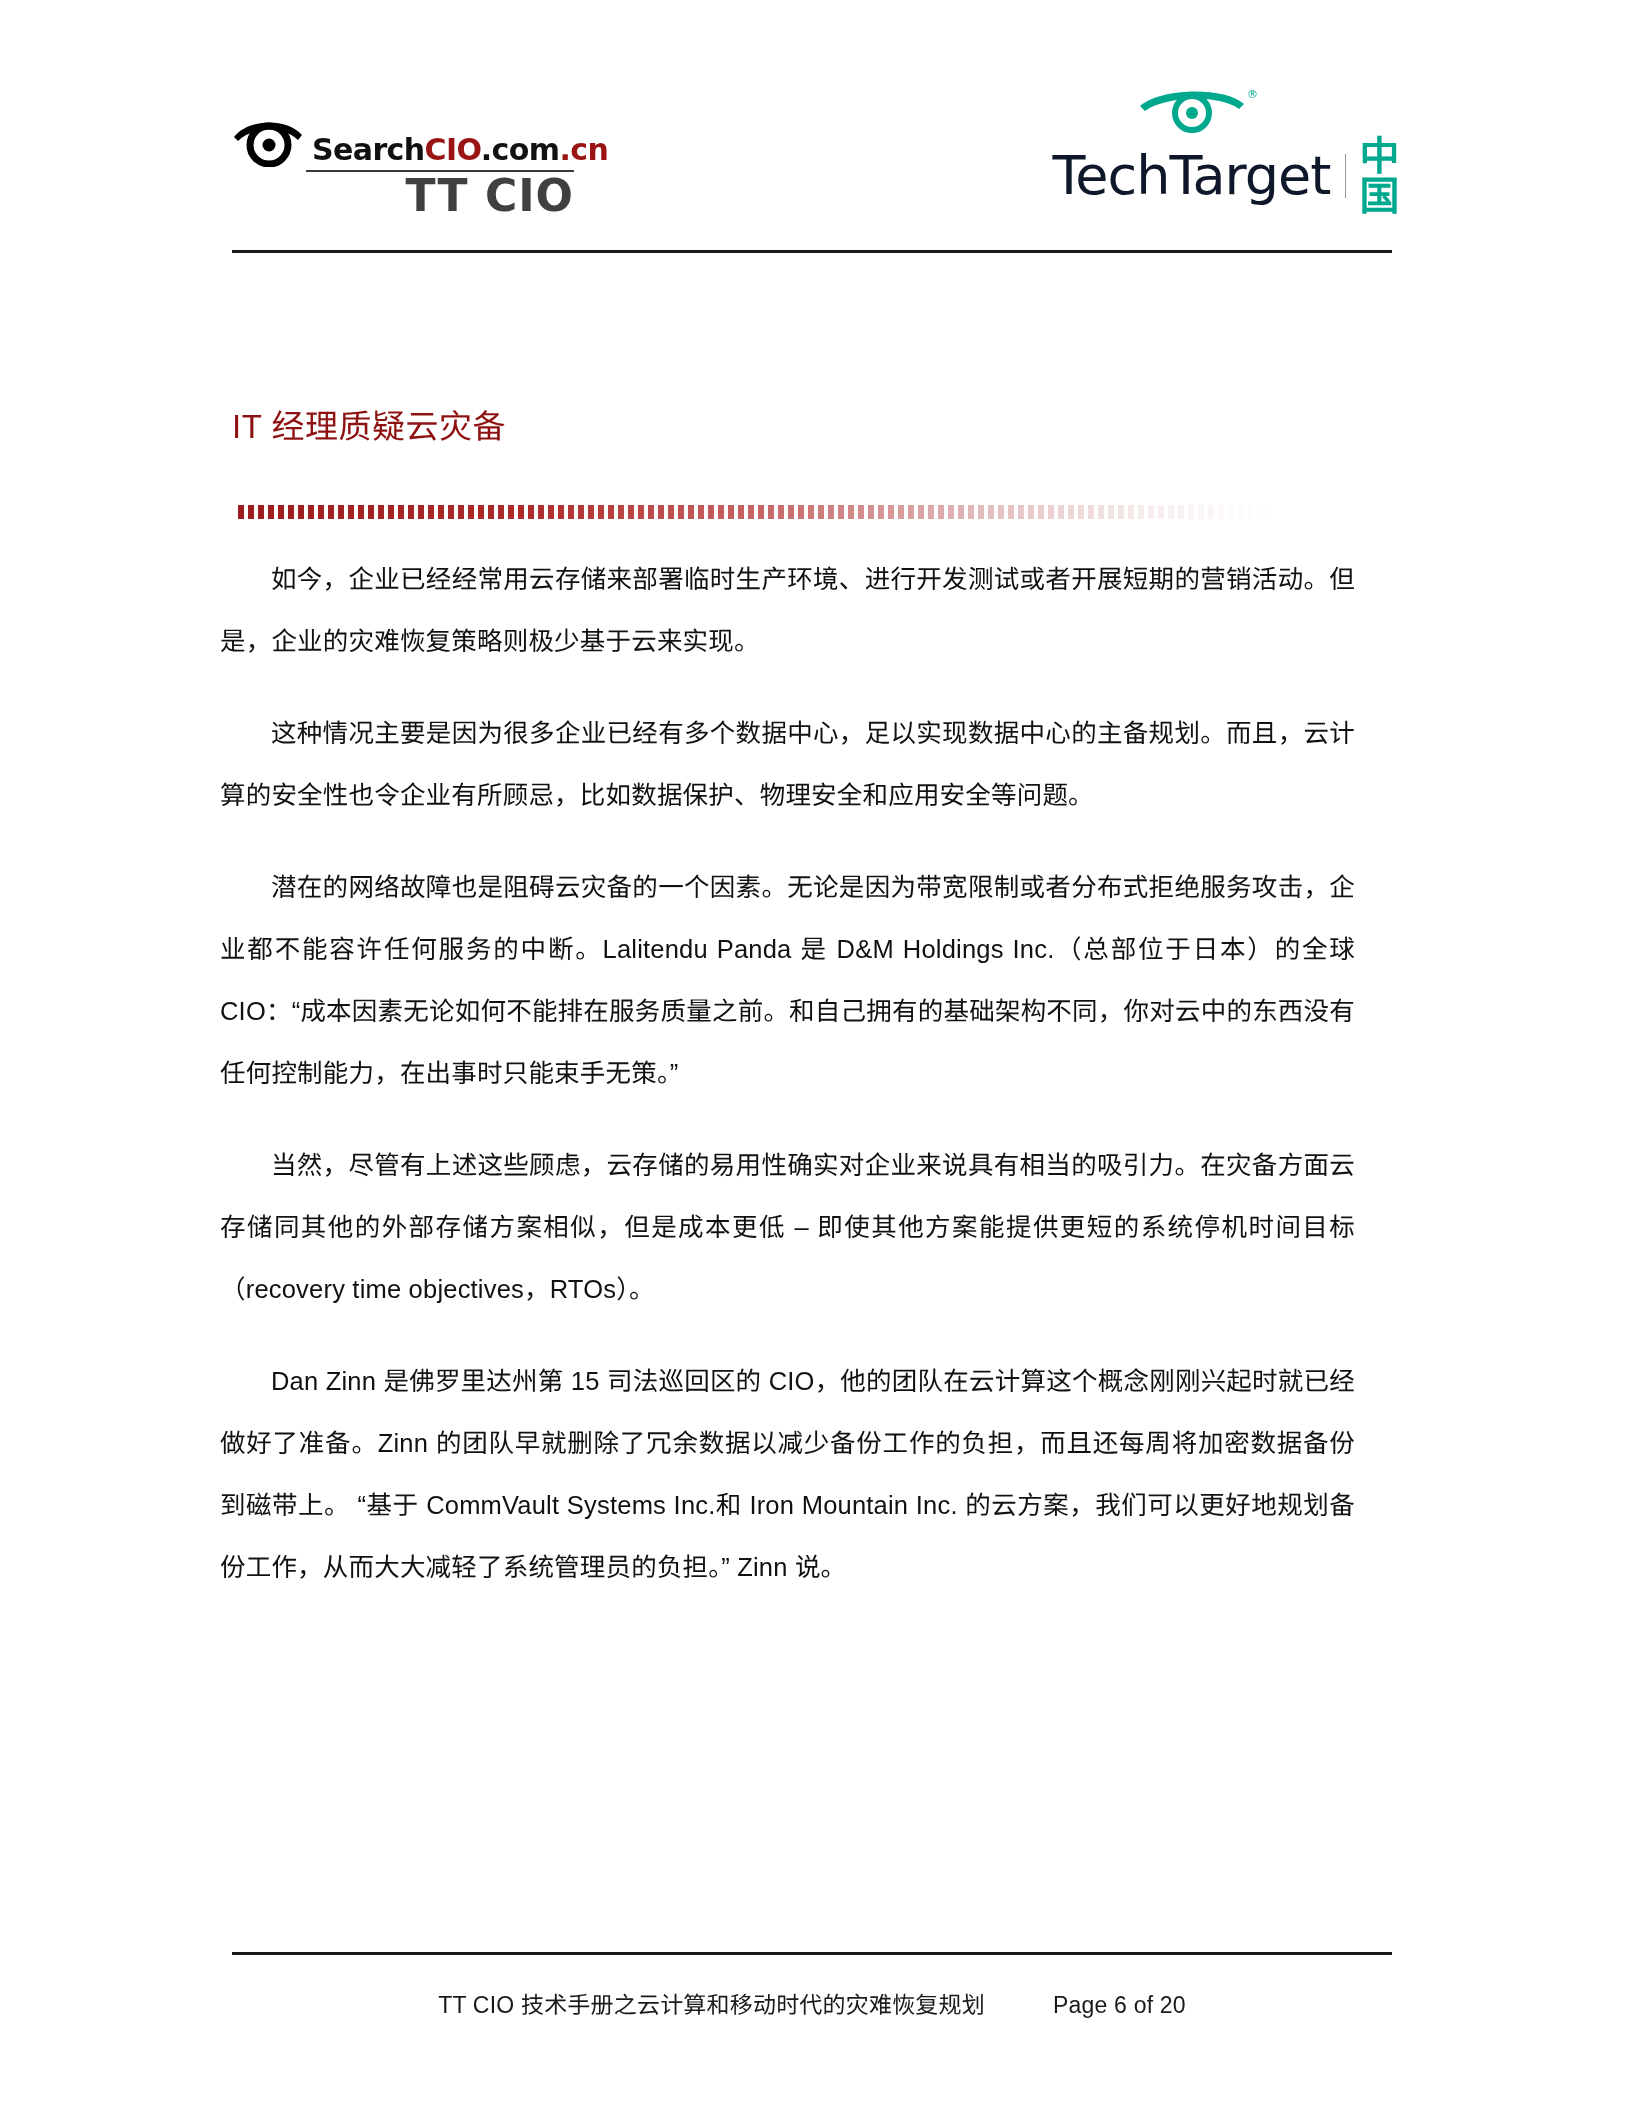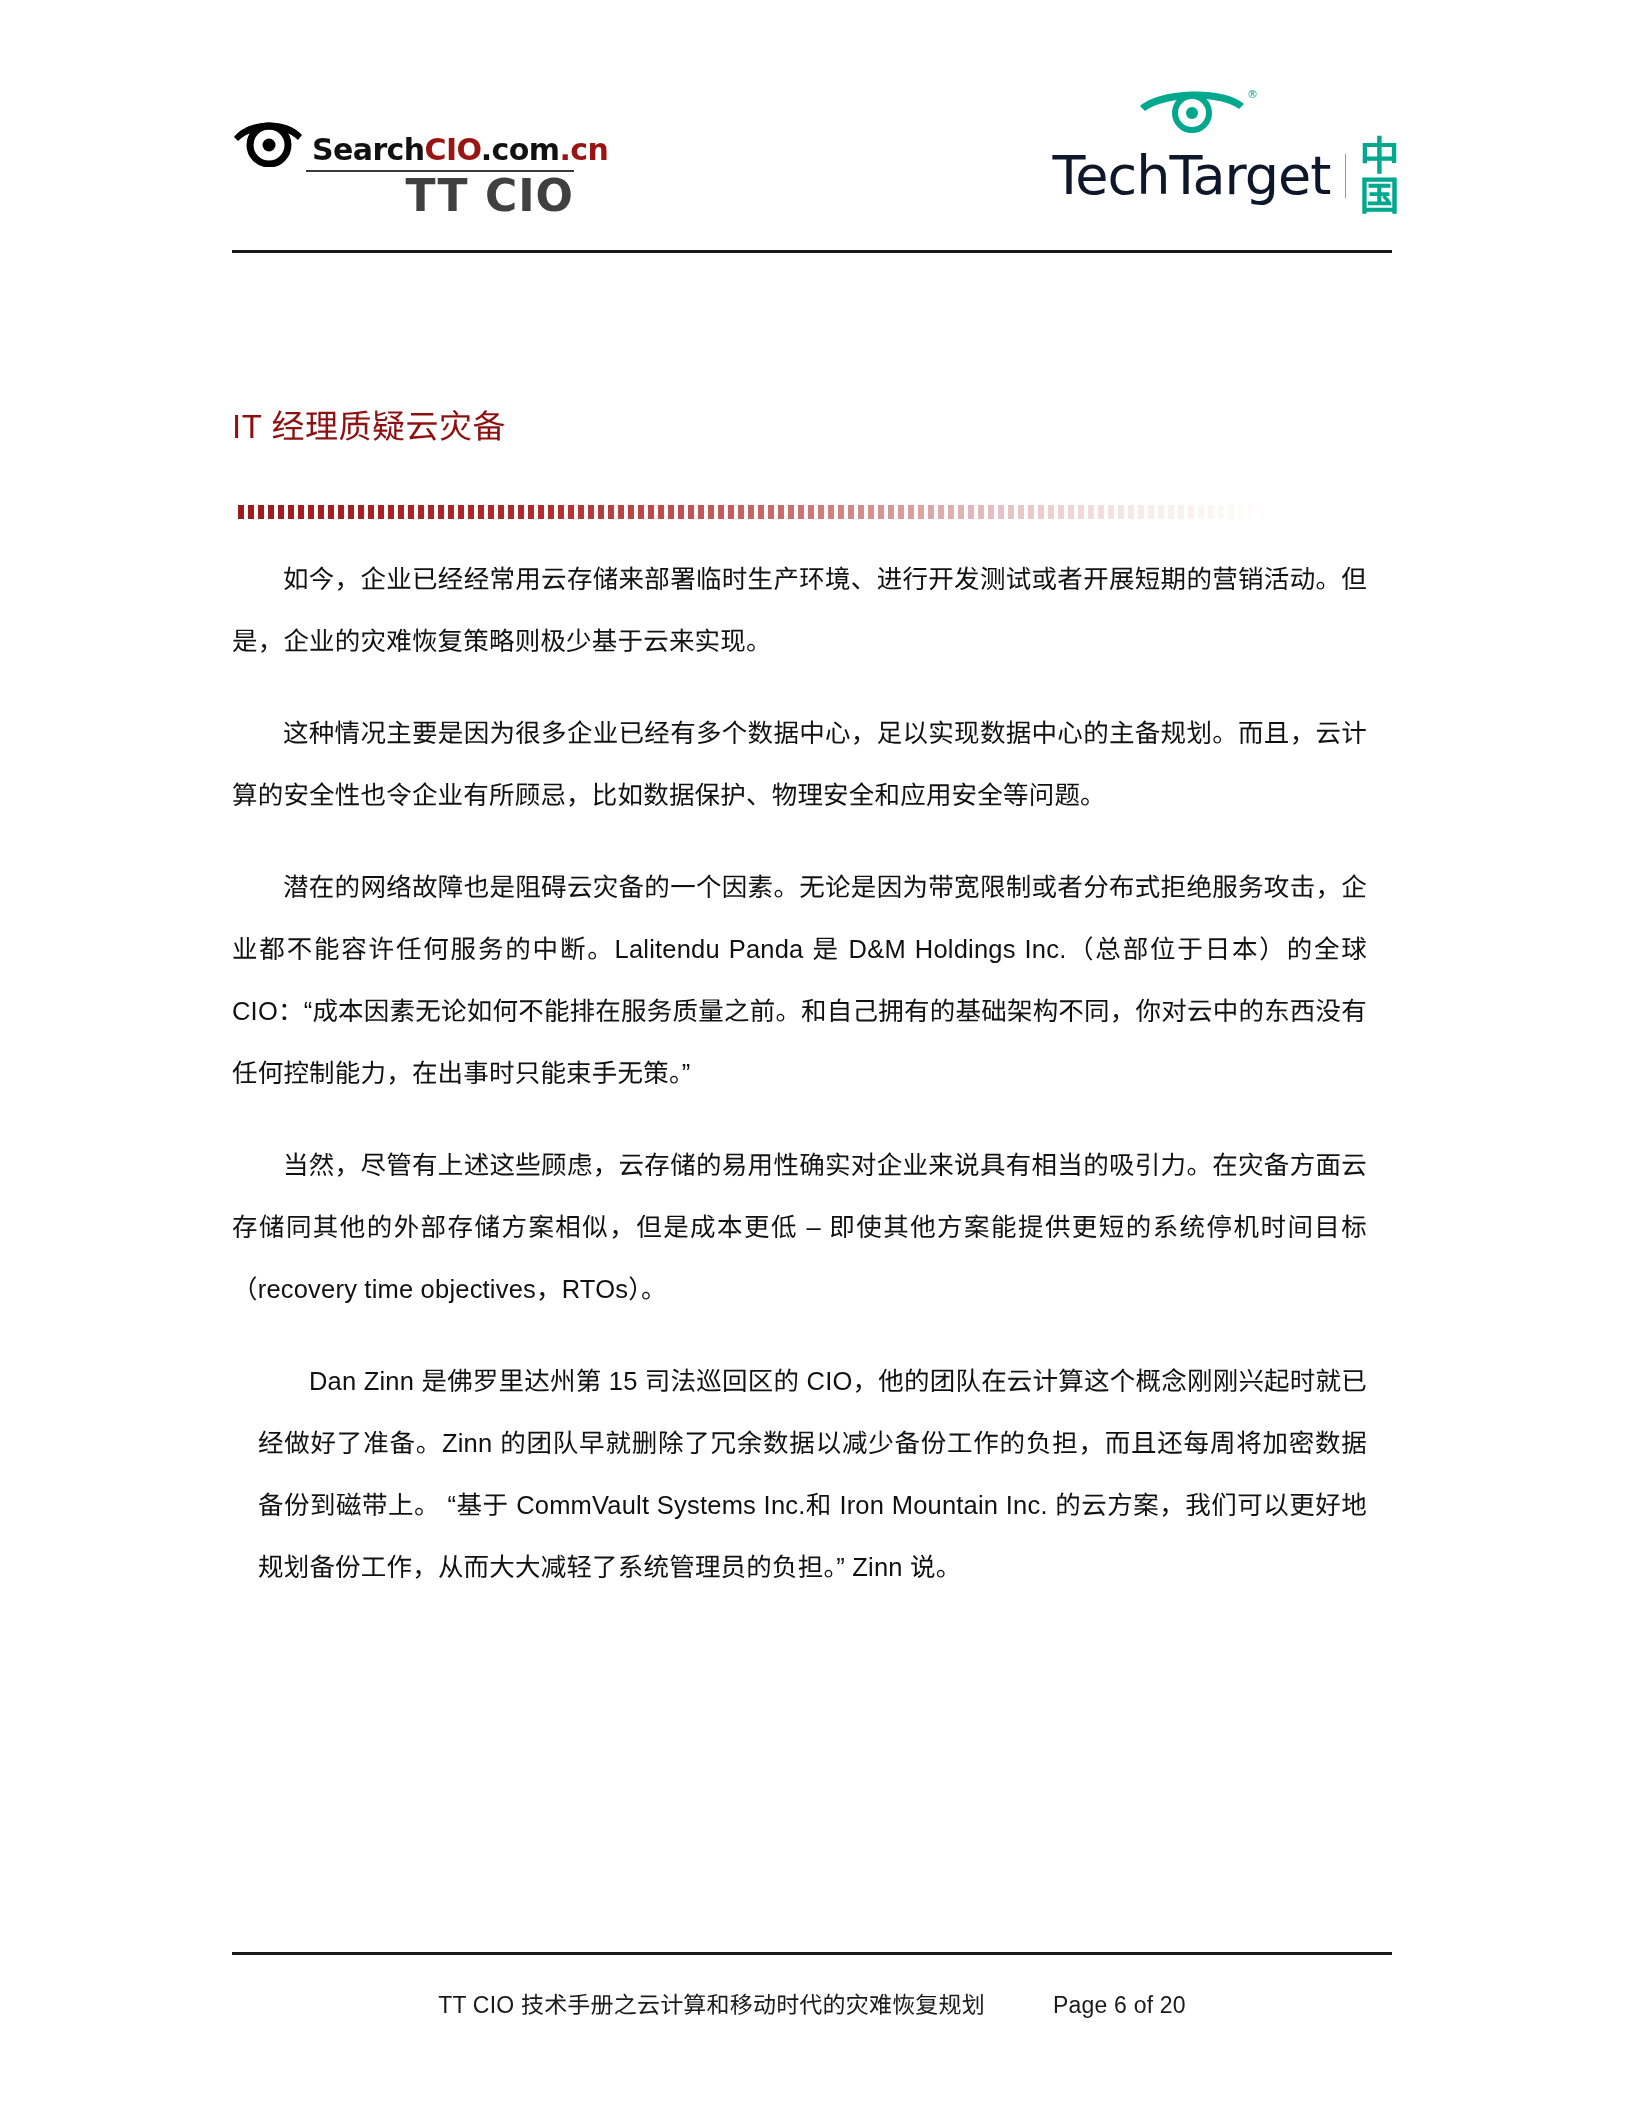--- a/index.html
+++ b/index.html
@@ -174,35 +174,35 @@
   }
   .dotted-divider .dd-inner {
     width: 100%;
     height: 100%;
     background: linear-gradient(to right, #9e1b1b 0%, #b02a2a 28%, #c96a6a 52%, #e3bcbc 72%, #f7eded 88%, #ffffff 100%);
   }
 
   
   .body-copy {
     position: absolute;
-    left: 232px;
+    left: 220px;
     top: 548px;
     width: 1135px;
   }
   .para {
     font-size: 25.5px;
     line-height: 62px;
     color: #111111;
     text-align: justify;
     text-justify: inter-ideograph;
     margin: 0 0 30px 0;
     text-indent: 2em;
     letter-spacing: 0.2px;
   }
-  .para:last-child { margin-bottom: 0; margin-left: 26px; }
+  .para:last-child { margin-bottom: 0; }
 
   
   .footer-rule {
     position: absolute;
     left: 232px;
     top: 1952px;
     width: 1160px;
     height: 3px;
     background: #1a1a1a;
   }

